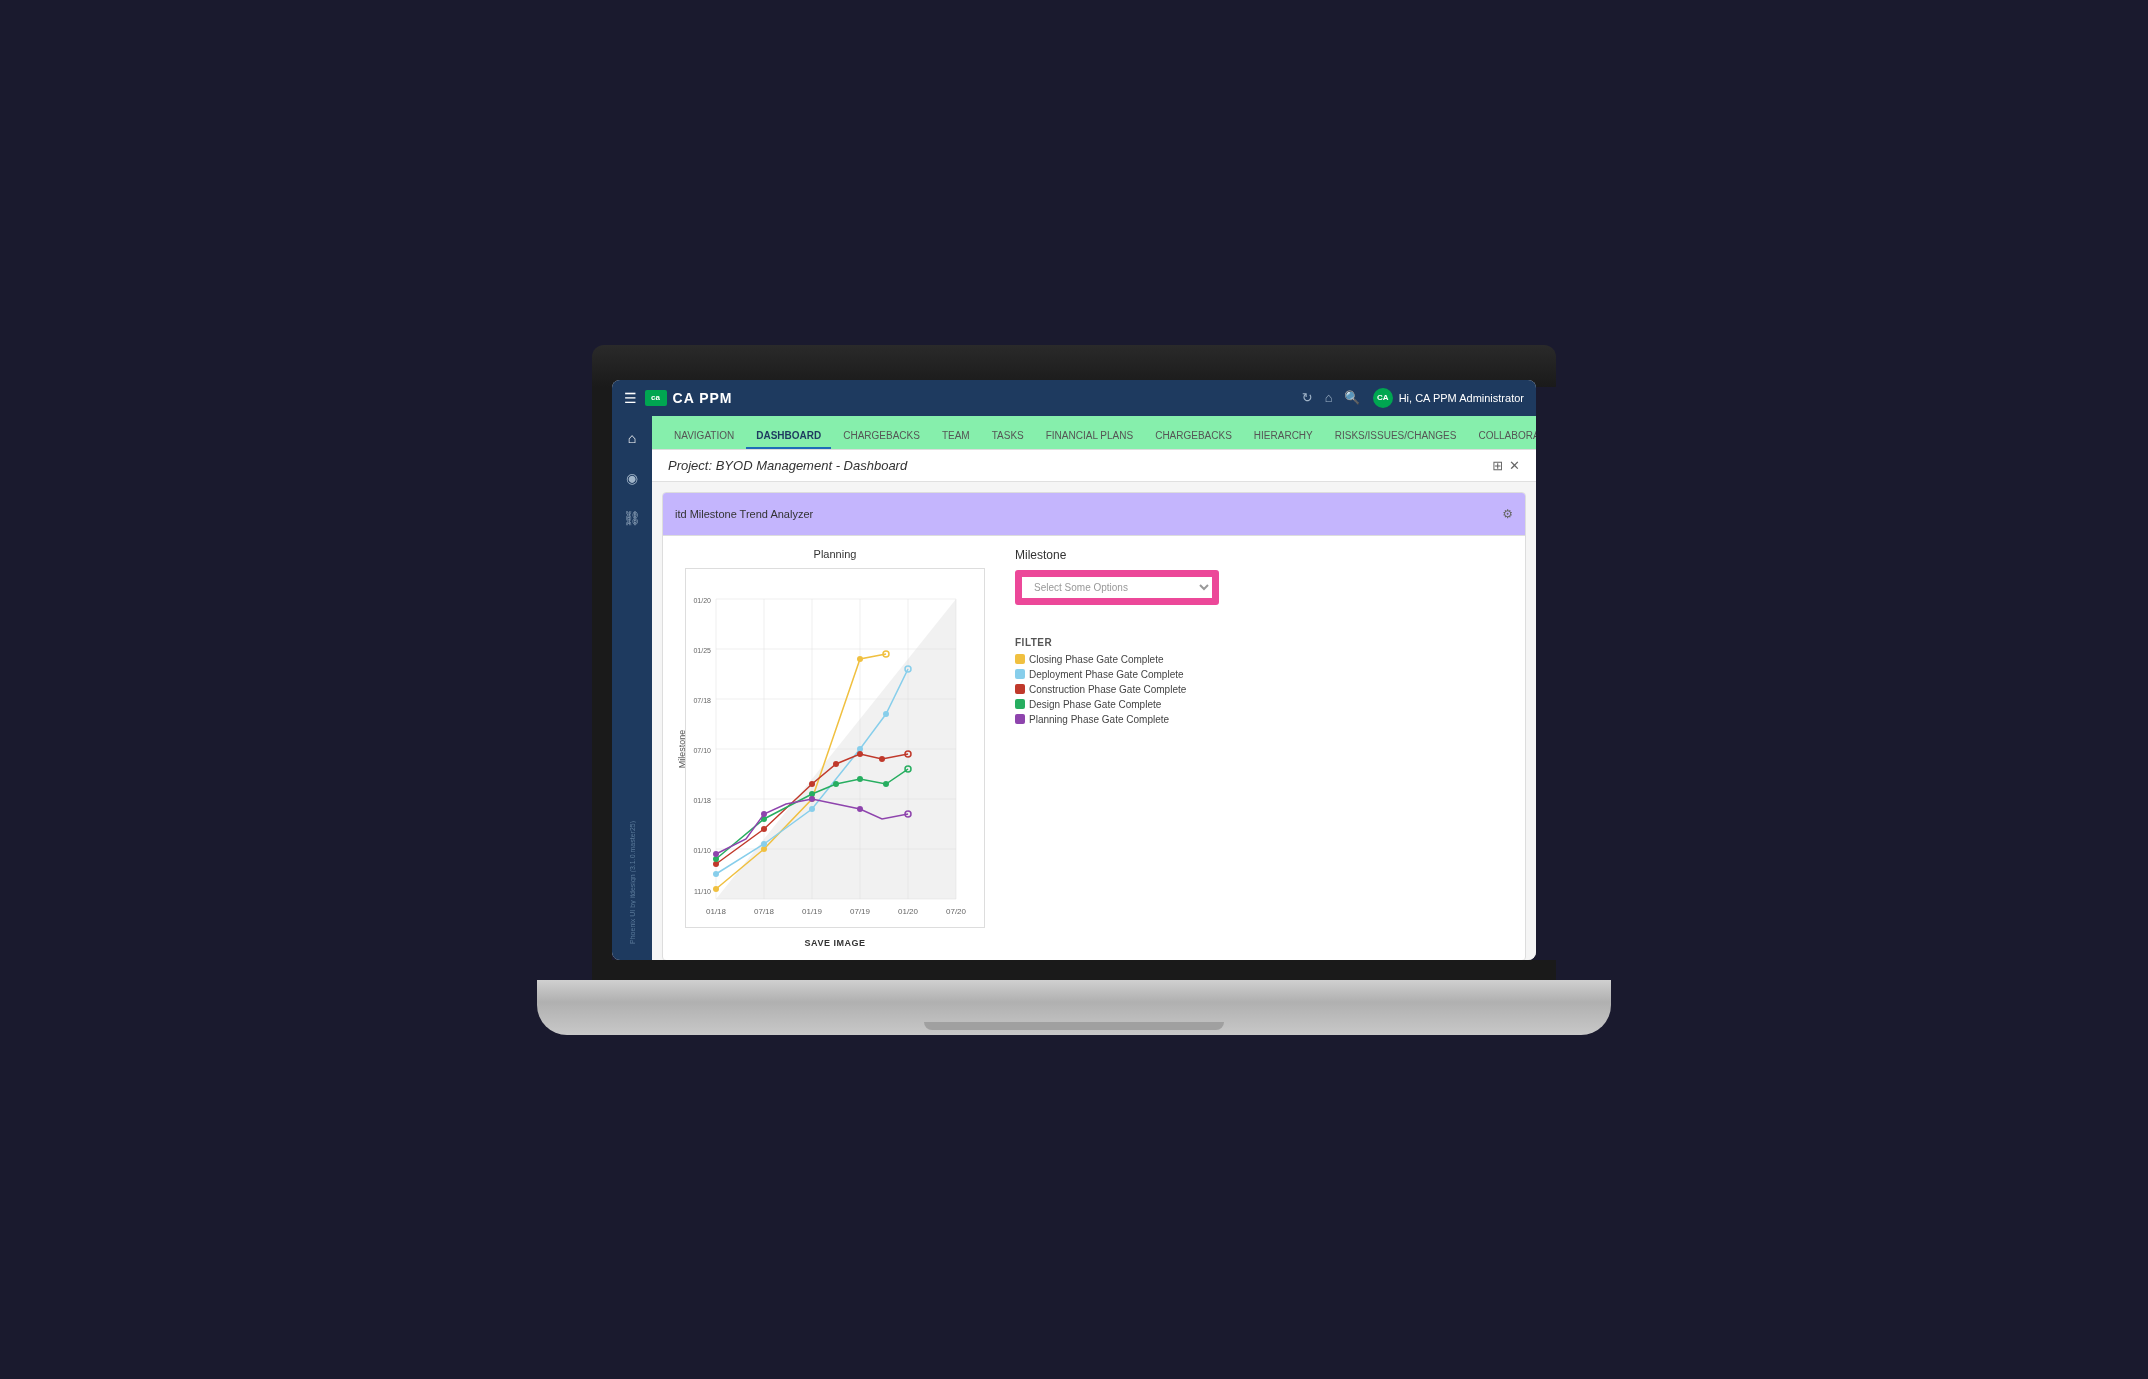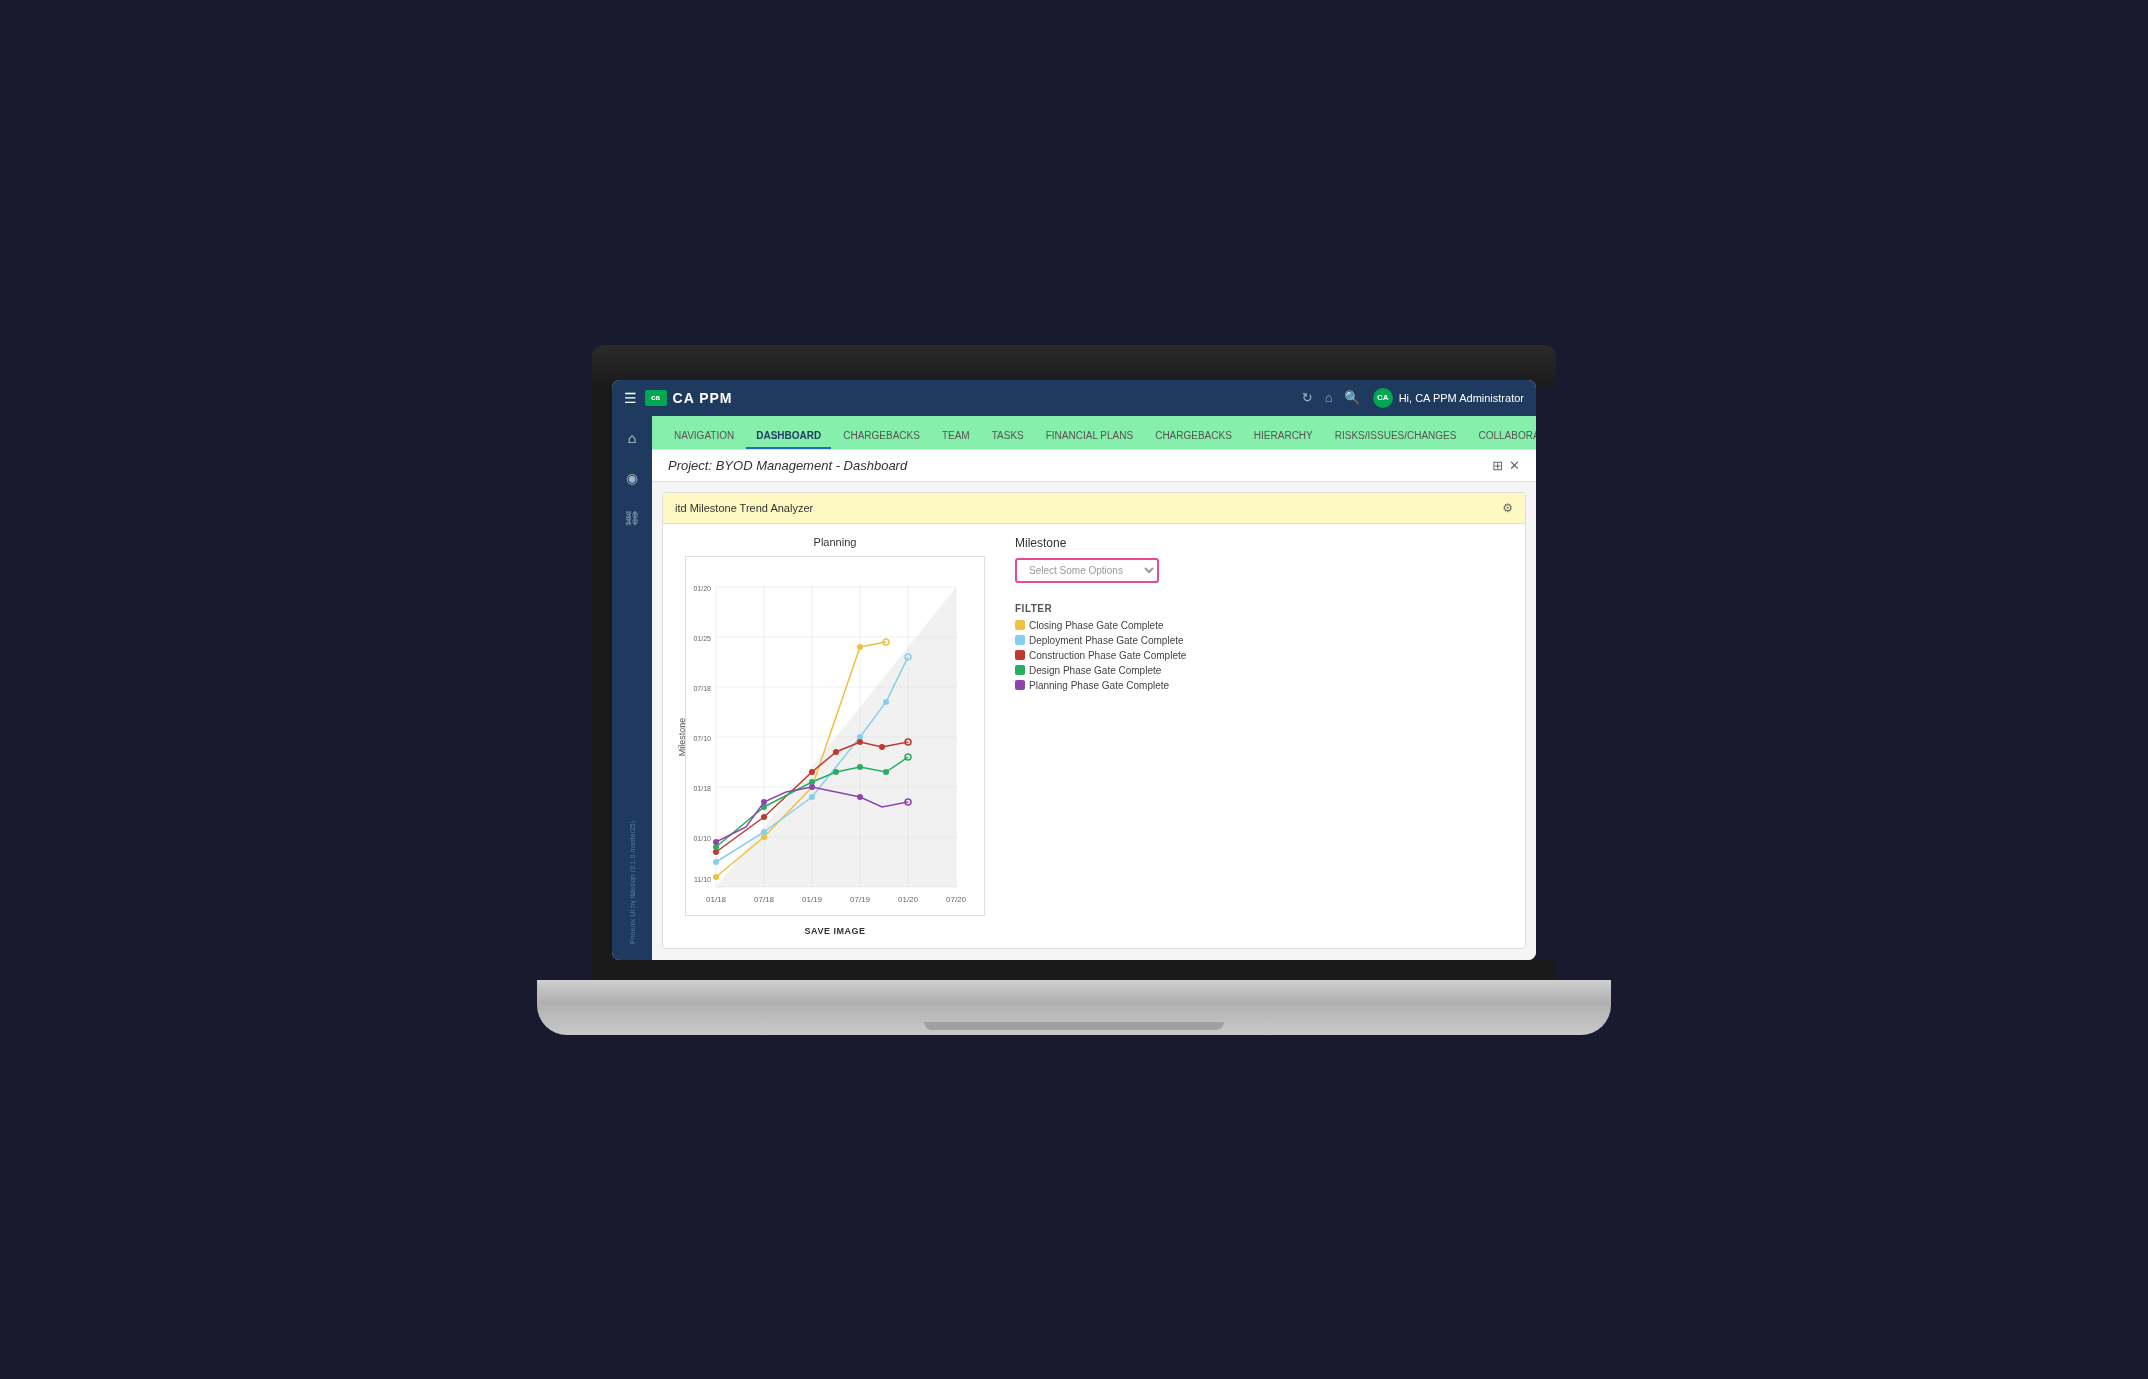--- a/index.html
+++ b/index.html
@@ -291,22 +291,22 @@
     }
 
     .widget {
       background: #fff;
       border: 1px solid #ddd;
       border-radius: 4px;
       overflow: hidden;
     }
 
     .widget-header {
-      background: #fef9c3;
-      padding: 8px 12px;
+      background: #c4b5fd;
+      padding: 14px 12px;
       font-size: 11px;
       color: #333;
       display: flex;
       align-items: center;
       justify-content: space-between;
       border-bottom: 1px solid #ddd;
     }
 
     .widget-settings-icon {
       color: #666;
@@ -364,28 +364,28 @@
       min-width: 0;
     }
 
     .milestone-title {
       font-size: 12px;
       color: #333;
       margin-bottom: 8px;
     }
 
     .milestone-select {
-      width: 144px;
+      width: 204px;
       padding: 4px 8px;
-      border: 2px solid #ec4899;
+      border: 7px solid #ec4899;
       border-radius: 3px;
       font-size: 10px;
       color: #999;
       background: #fff;
-      margin-bottom: 16px;
+      margin-bottom: 28px;
       cursor: pointer;
     }
 
     .filter-section {
       margin-top: 4px;
     }
 
     .filter-label {
       font-size: 10px;
       font-weight: bold;

